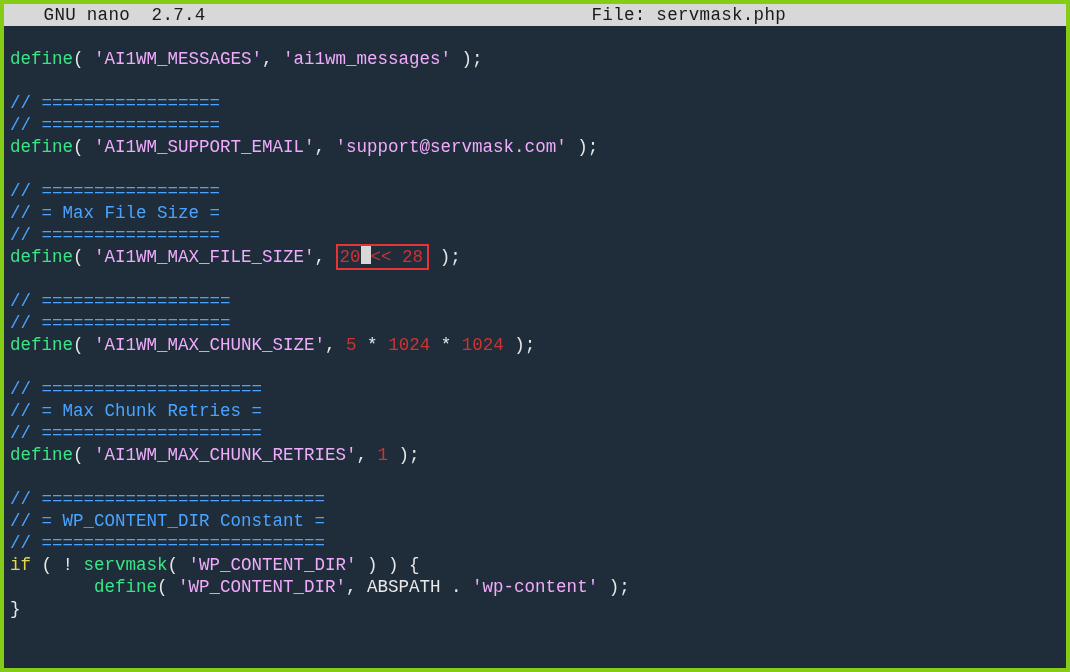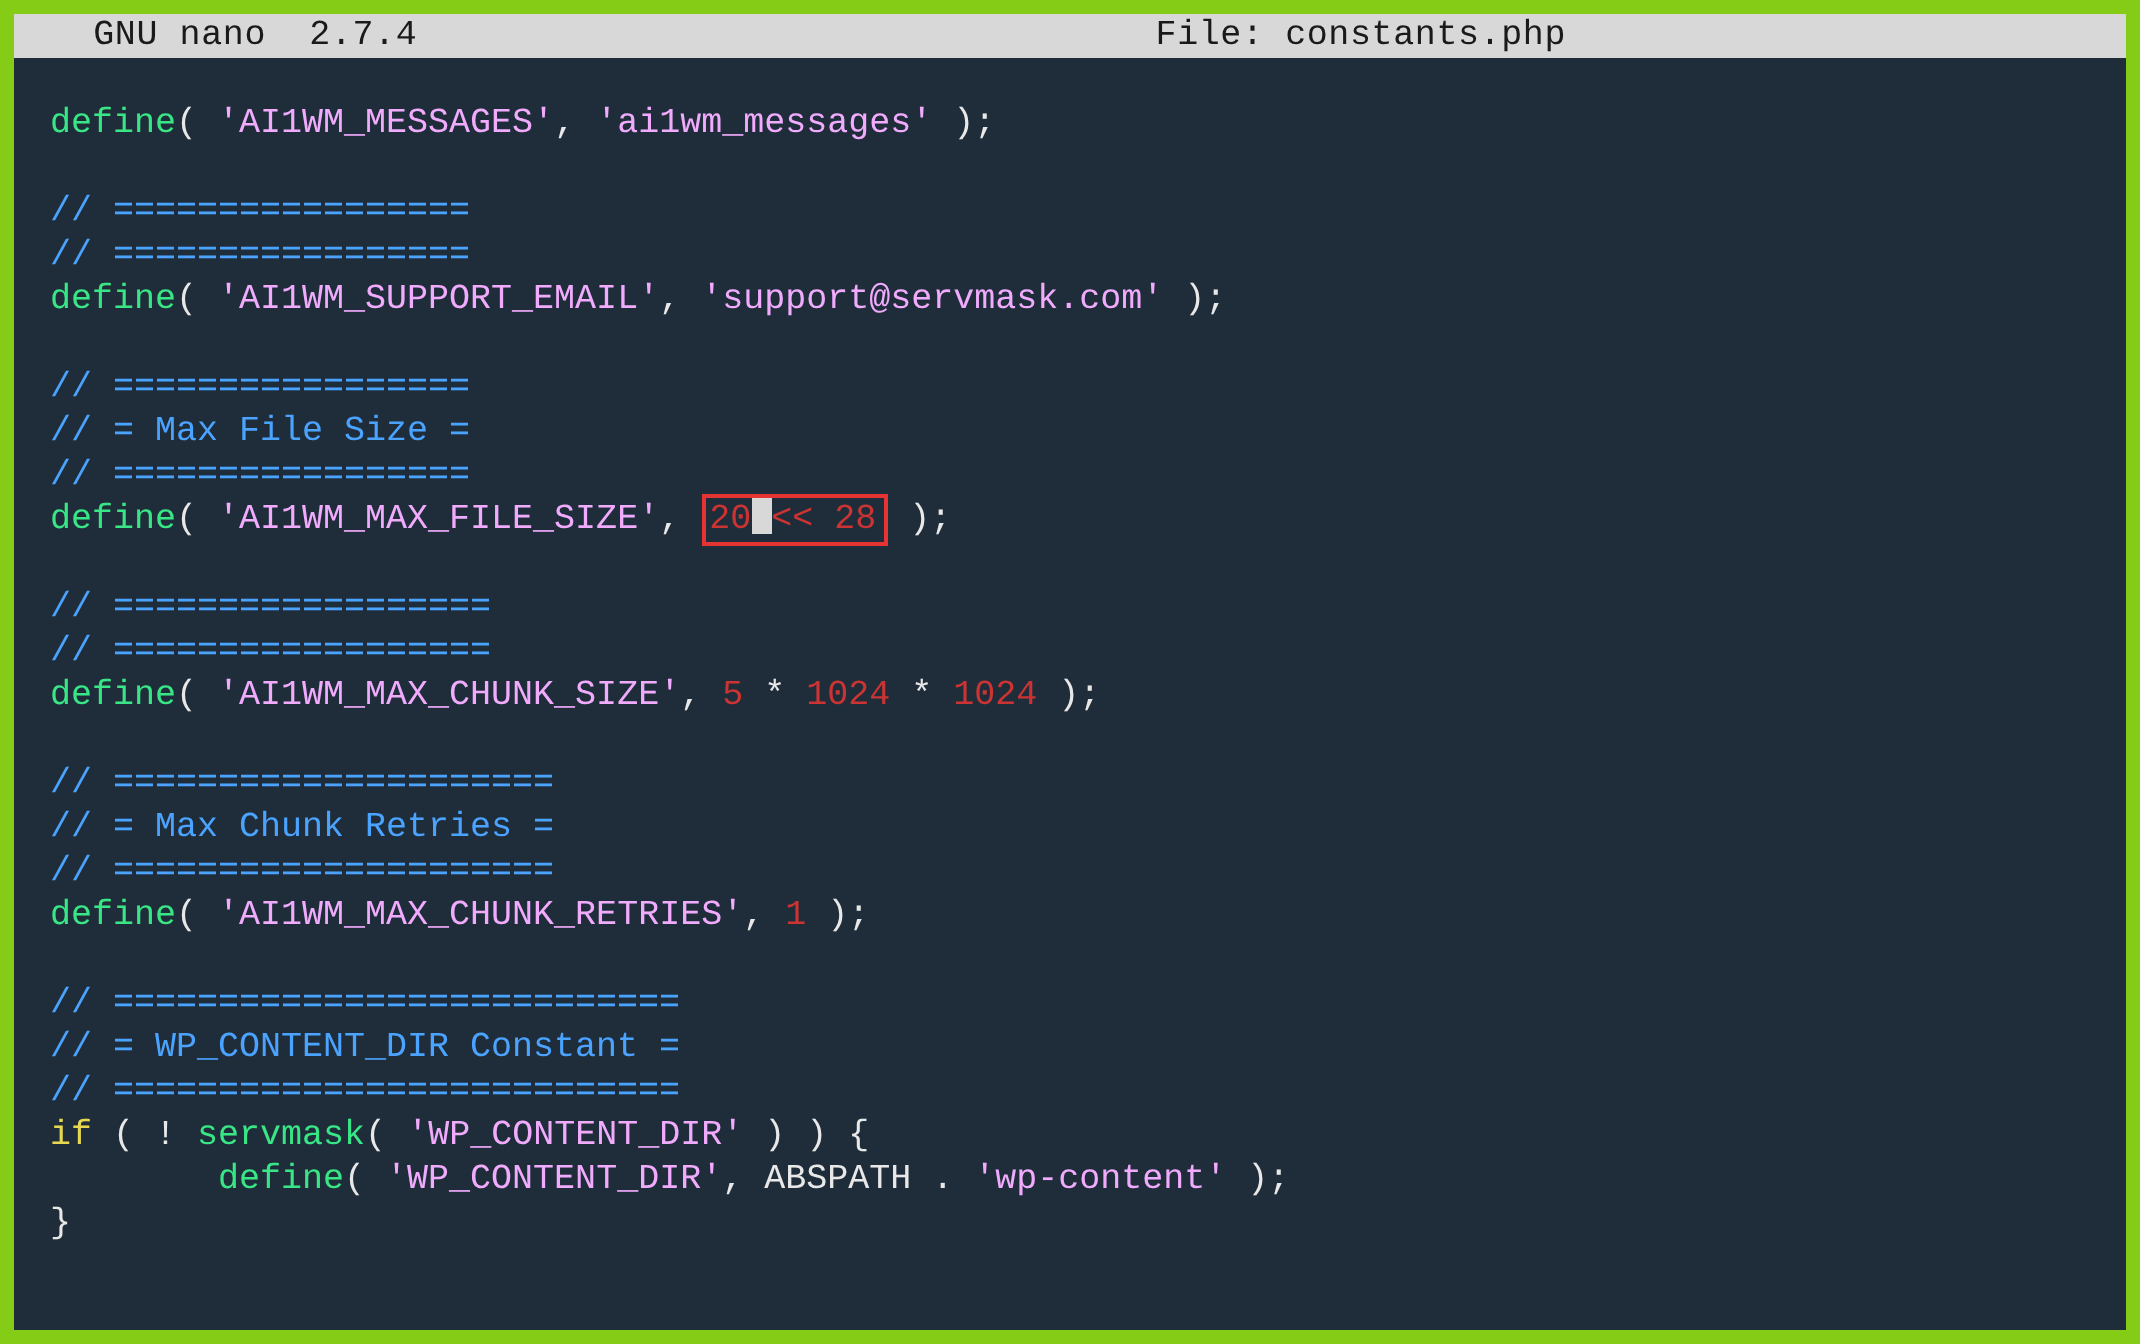--- a/index.html
+++ b/index.html
@@ -9,21 +9,21 @@
     overflow: hidden;
     font-family: "Courier New", Courier, monospace;
     font-size: 17.5px;
     line-height: 22px;
     background: #1f2d3a;
     color: #d8d8d8;
   }
   .terminal {
     width: 100%;
     height: 100%;
-    border: 7px solid #84cc16;
+    border: 4px solid #84cc16;
     display: flex;
     flex-direction: column;
   }
   .titlebar {
     height: 22px;
     background: #d8d8d8;
     color: #1a1a1a;
     display: flex;
     flex-direction: row;
     white-space: pre;
@@ -45,21 +45,21 @@
     flex: 1 1 auto;
     padding: 0 0 0 0;
     white-space: nowrap;
     overflow: hidden;
   }
   .row {
     height: 22px;
     display: flex;
     flex-direction: row;
     align-items: center;
-    padding-left: 18px;
+    padding-left: 6px;
   }
   span { white-space: pre; }
   .tok-func    { color: #39e686; }
   .tok-paren   { color: #e8e8e8; }
   .tok-str     { color: #f0abfc; }
   .tok-num     { color: #cc3333; }
   .tok-comment { color: #4aa3ff; font-weight: 500; }
   .tok-kw      { color: #e7d84f; font-weight: normal;}
   .hl-red-box {
     display: inline-flex;
@@ -79,21 +79,21 @@
     margin: 0 0 2px 0;
   }
 </style>
 </head>
 <body>
 
 <div class="terminal">
   <div class="titlebar">
     <span class="app">  GNU nano  2.7.4</span>
     <span class="spacer"></span>
-    <span class="file">File: constants.php</span>
+    <span class="file">File: servmask.php</span>
   </div>
 
   <div class="editor">
 
     <div class="row"></div>
 
     <div class="row">
       <span class="tok-func">define</span>
       <span class="tok-paren">( </span>
       <span class="tok-str">'AI1WM_MESSAGES'</span>

